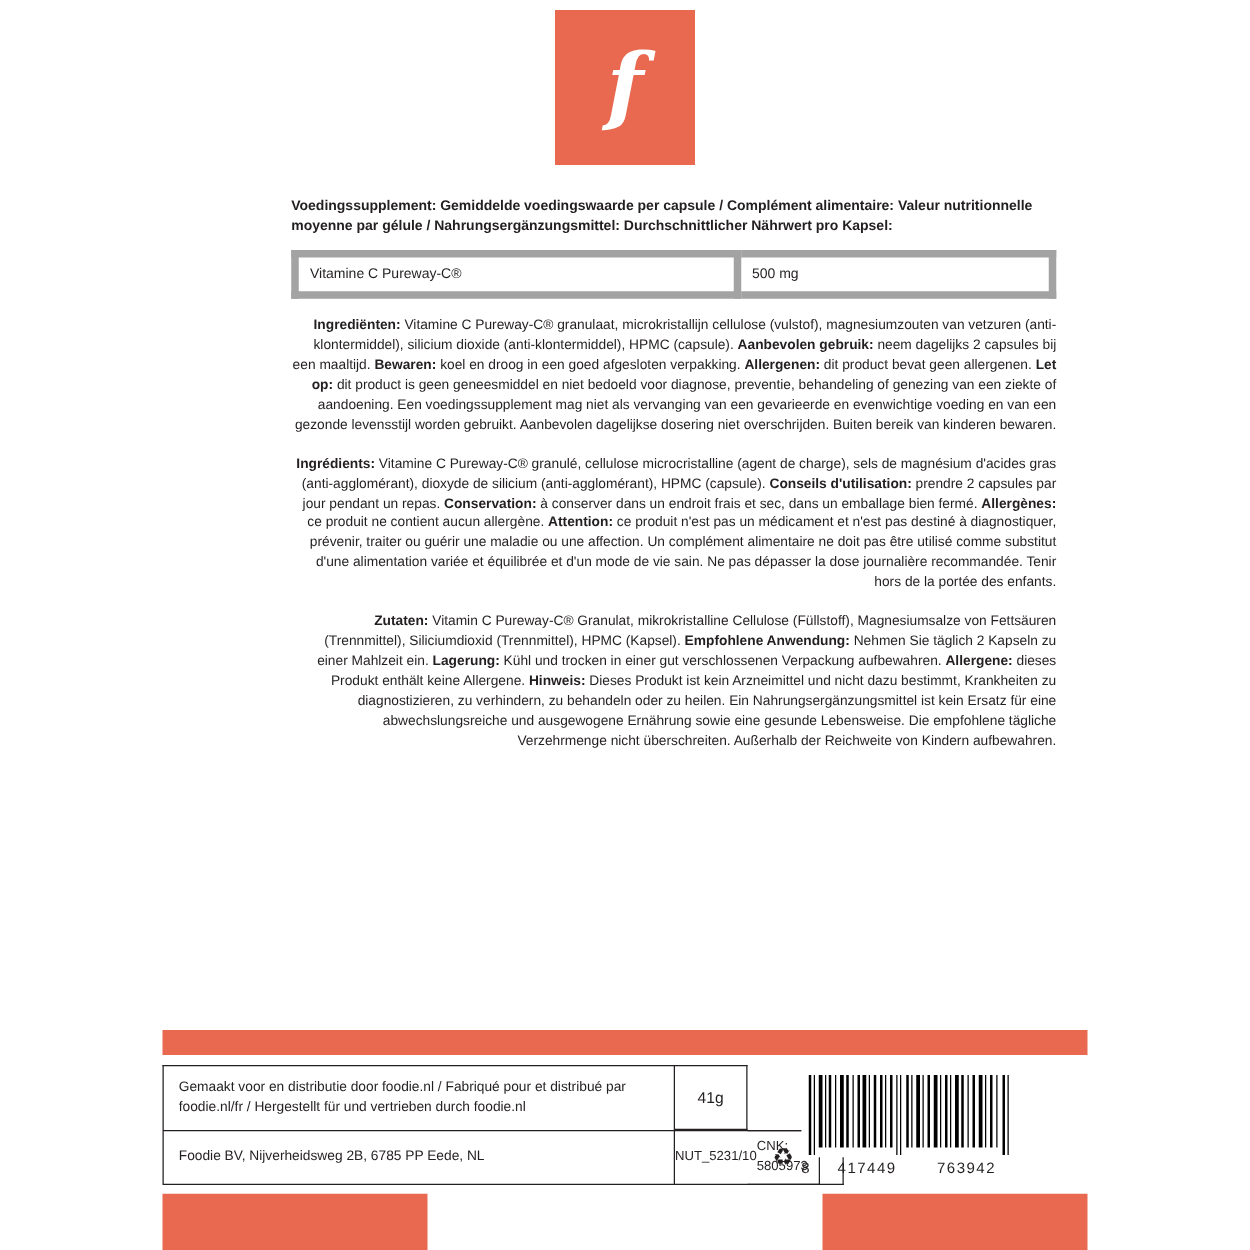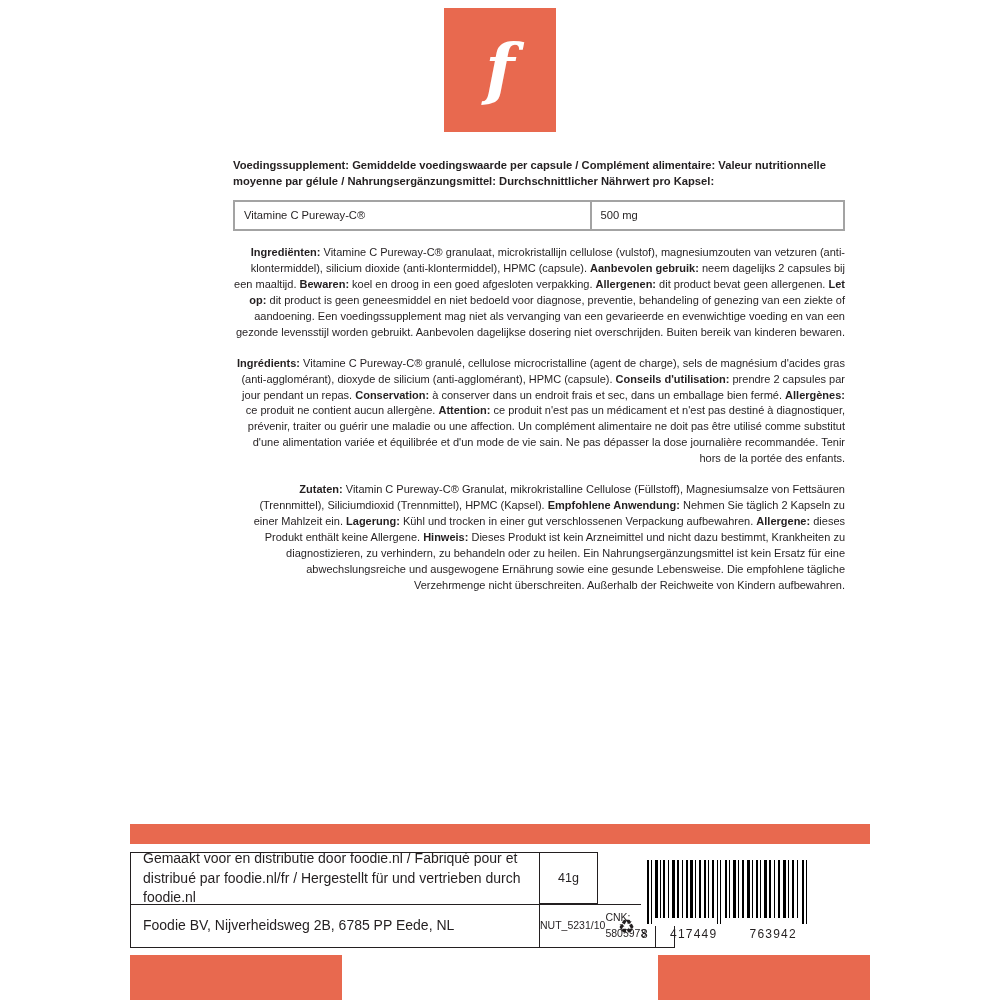--- a/index.html
+++ b/index.html
@@ -61,21 +61,21 @@
   .intro b { font-weight: 700; }
 
   
   .nutri-table {
     width: 100%;
     border-collapse: collapse;
     table-layout: fixed;
     margin-bottom: 14px;
   }
   .nutri-table td {
-    border: 2px solid #a3a3a3;
+    border: 6px solid #a3a3a3;
     padding: 6px 9px;
     font-size: 11.2px;
     line-height: 1.3;
     height: 14px;
   }
   .nutri-table td.col-name { width: 59%; }
   .nutri-table td.col-value { width: 41%; }
 
   
   .lang-block {
@@ -125,21 +125,21 @@
   .footer-left {
     width: 410px;
     display: flex;
     flex-direction: column;
   }
   .footer-cell {
     border: 1px solid #231f20;
     box-sizing: border-box;
     display: flex;
     align-items: center;
-    font-size: 14px;
+    font-size: 11px;
     line-height: 1.4;
     padding: 4px 12px;
   }
   .fc-made {
     height: 52px;
     border-bottom: none;
   }
   .fc-company {
     height: 44px;
   }

